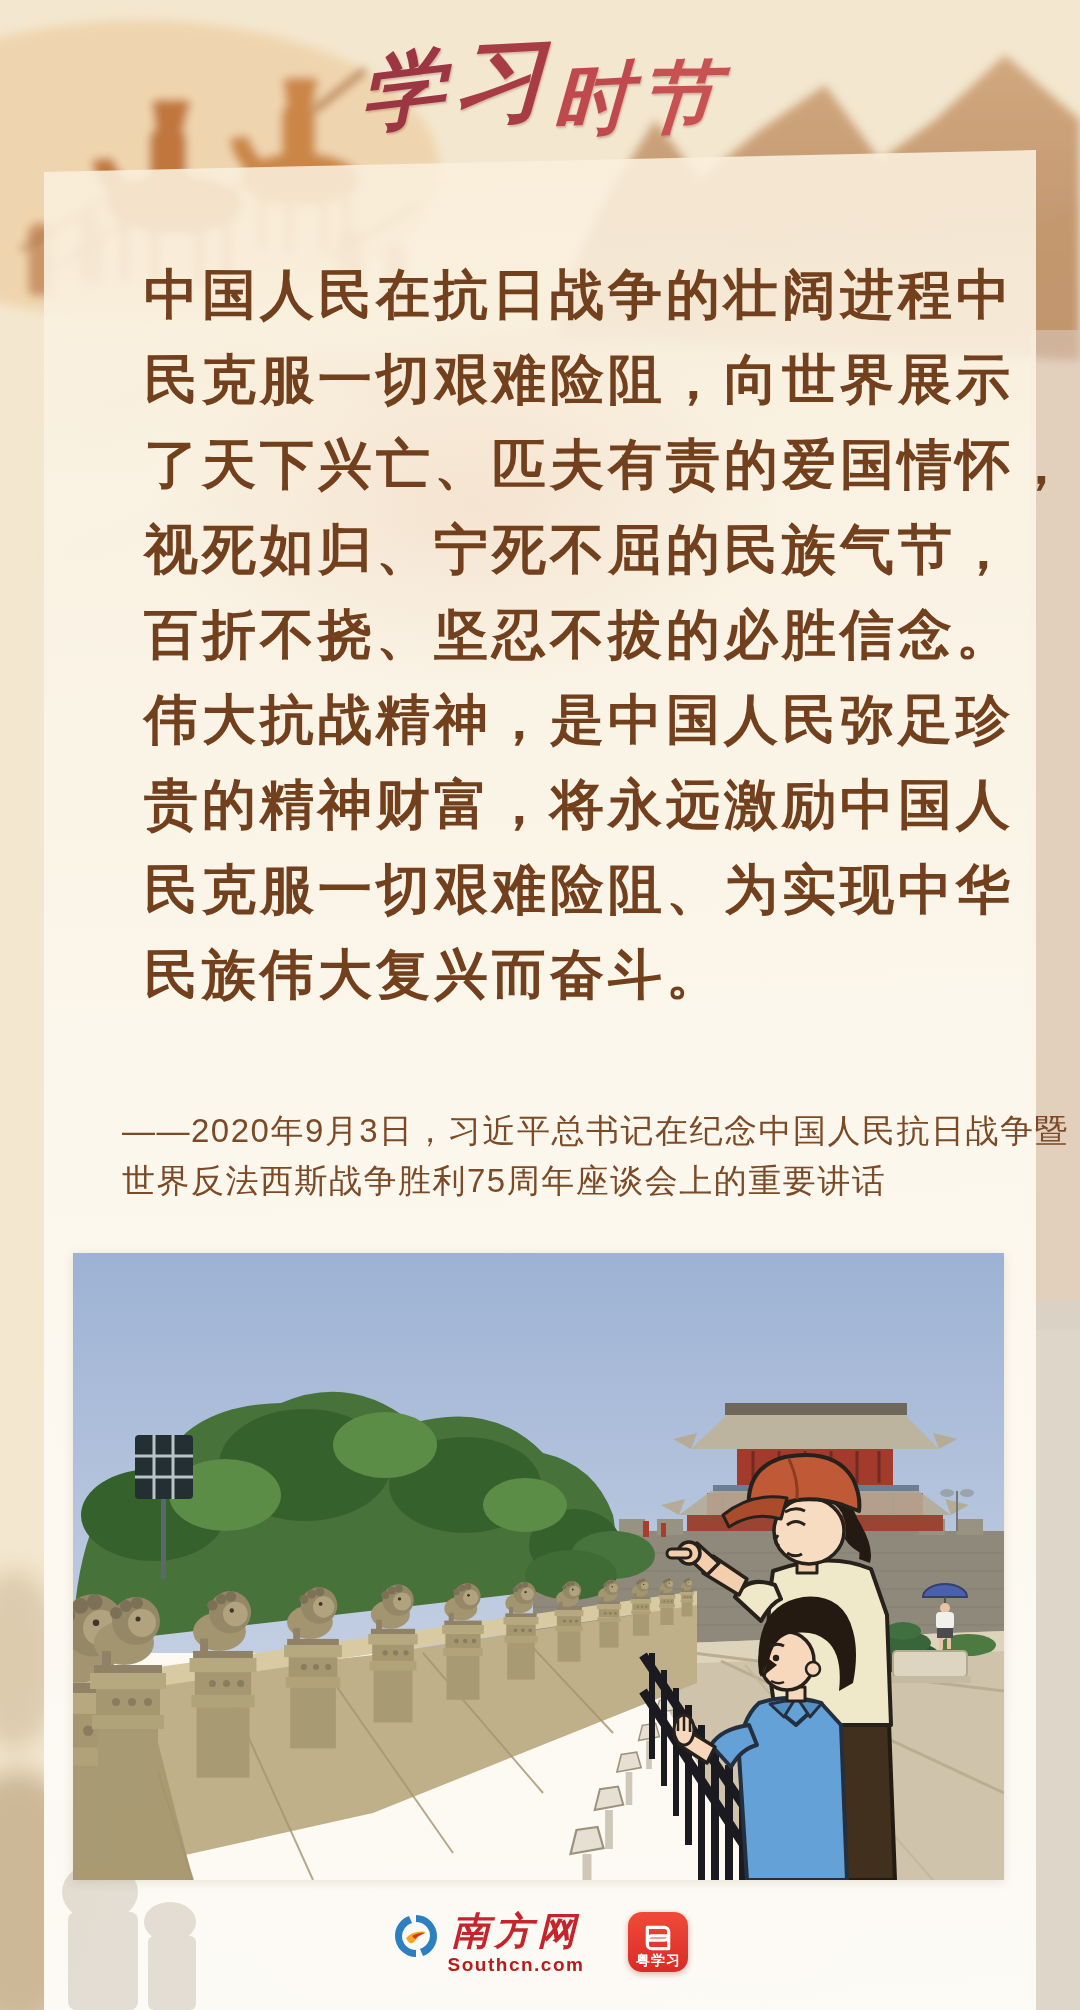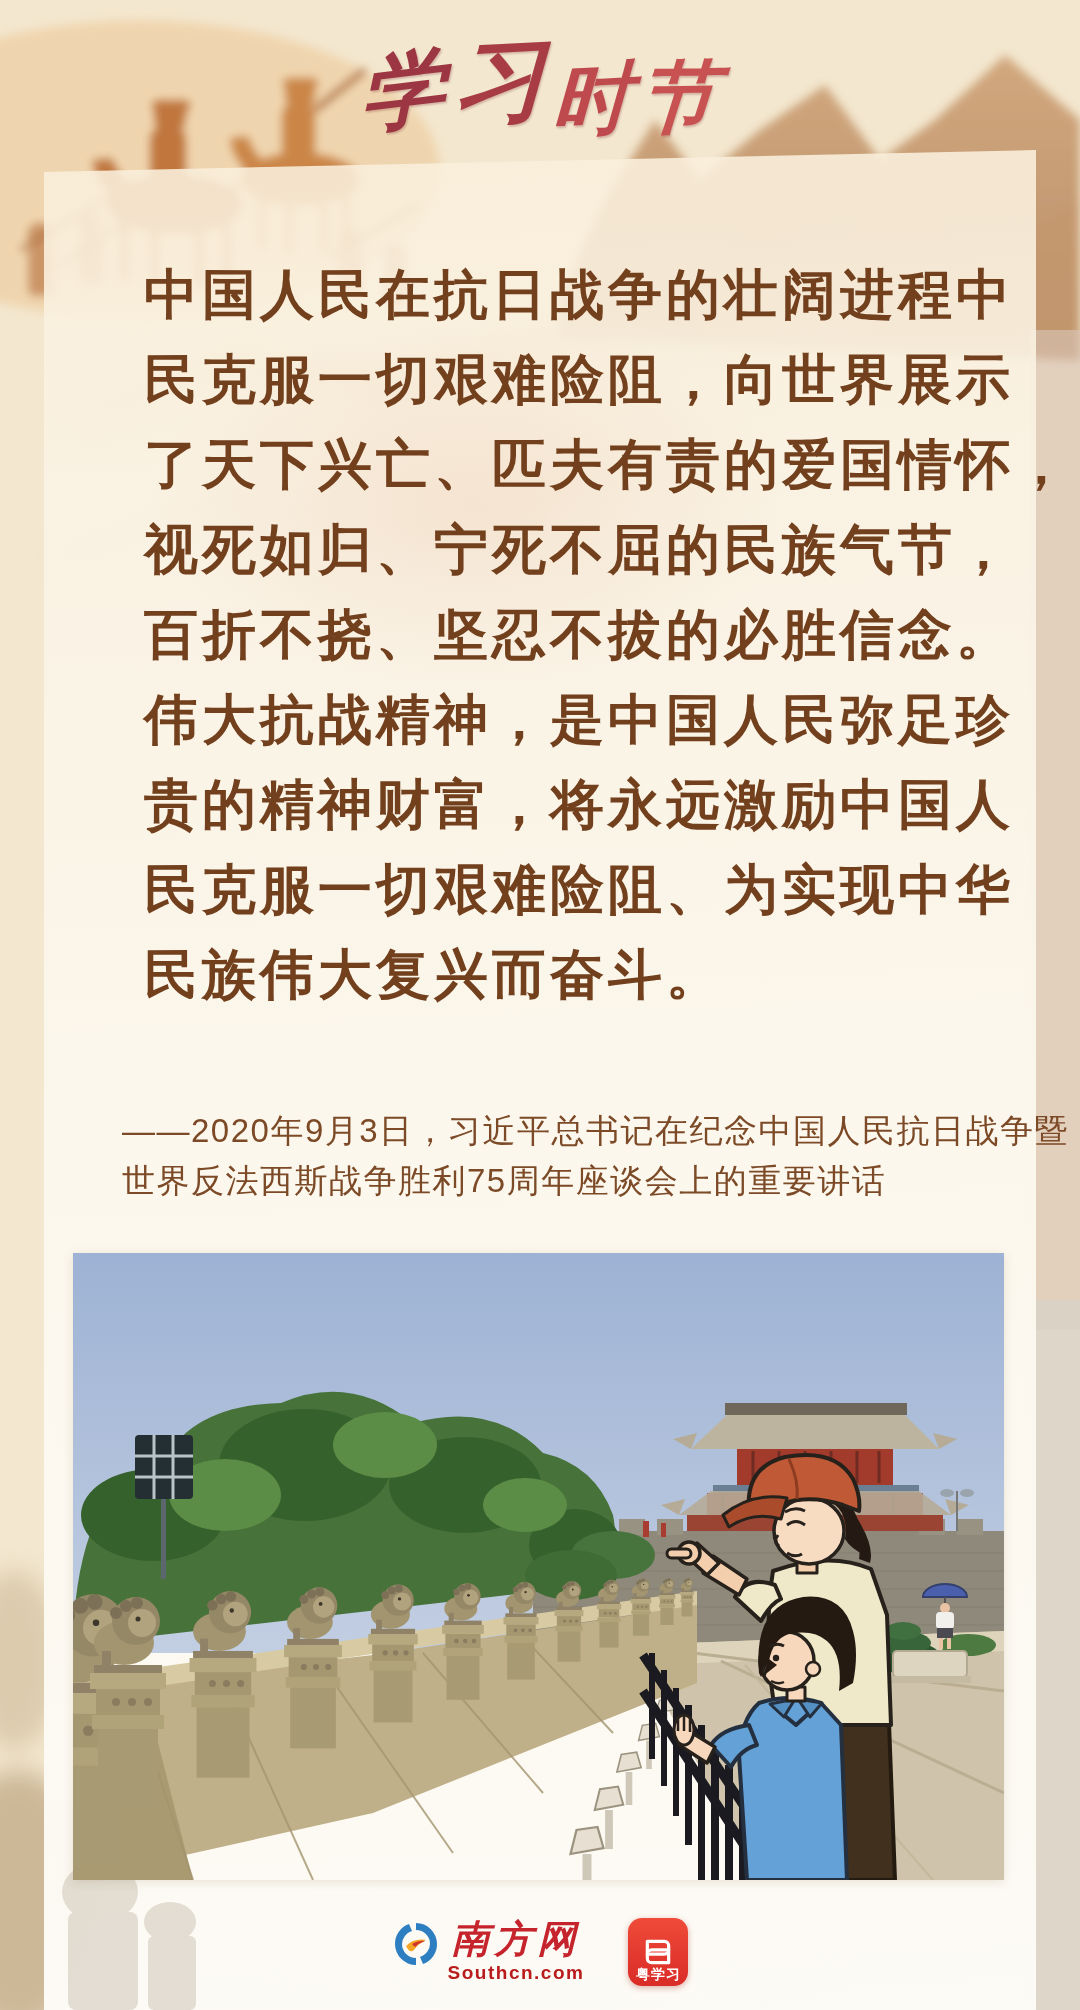--- a/index.html
+++ b/index.html
@@ -29,27 +29,27 @@
   #quote{left:128px;top:252px;width:900px;z-index:5;color:#73401e;
          font-size:54px;line-height:85px;font-weight:700;letter-spacing:4px;}
   #quote .ql{white-space:nowrap;margin-left:16px;}
   
   #photo{left:73px;top:1253px;width:931px;height:627px;z-index:5;overflow:hidden;
          box-shadow:0 2px 10px rgba(120,90,50,.15);}
   
   #ghost{left:40px;top:1852px;width:180px;height:158px;z-index:4;opacity:.22;}
   
   #footer{left:0;top:1912px;width:1080px;height:80px;z-index:6;display:flex;
-          justify-content:center;align-items:center;gap:44px;}
+          justify-content:center;align-items:flex-start;gap:44px;}
   .southcn{display:flex;align-items:flex-start;gap:8px;}
   .sc-txt{display:flex;flex-direction:column;align-items:center;}
   .sc-name{font-size:38px;font-weight:700;font-style:italic;color:#c5242c;
            letter-spacing:5px;line-height:1.05;}
   .sc-domain{font-size:19px;font-weight:700;color:#b91c1c;letter-spacing:1.5px;margin-top:2px;}
-  .yxx{width:60px;height:68px;border-radius:14px;background:linear-gradient(180deg,#ef4b39,#d92b27);
+  .yxx{width:60px;height:60px;border-radius:14px;background:linear-gradient(180deg,#ef4b39,#d92b27);
        display:flex;flex-direction:column;align-items:center;justify-content:flex-end;
        box-shadow:0 2px 6px rgba(160,40,30,.35);}
   .yxx-label{color:#fff;font-size:14px;font-weight:700;letter-spacing:1px;margin:1px 0 5px 0;line-height:1;}
 </style>
 </head>
 <body>
 
 <svg id="bg-art" class="abs" viewBox="0 0 1080 2010" xmlns="http://www.w3.org/2000/svg">
   <defs>
     <filter id="b1">

